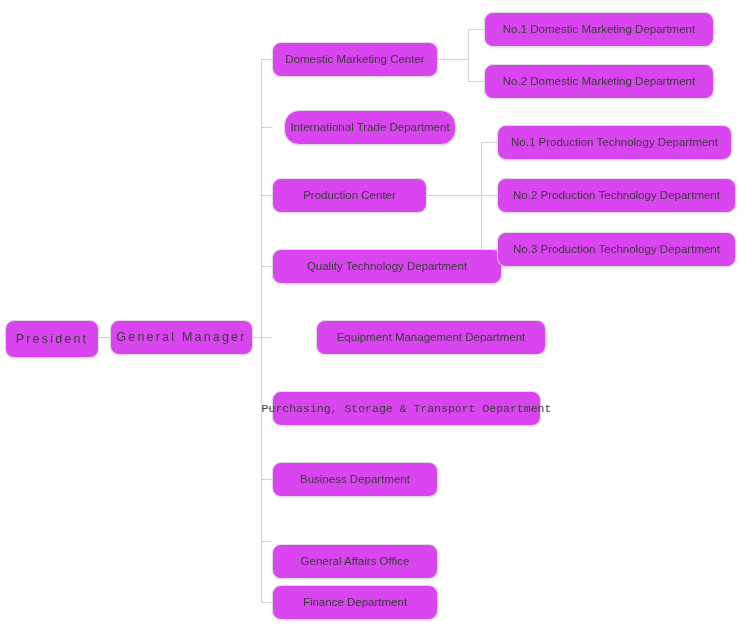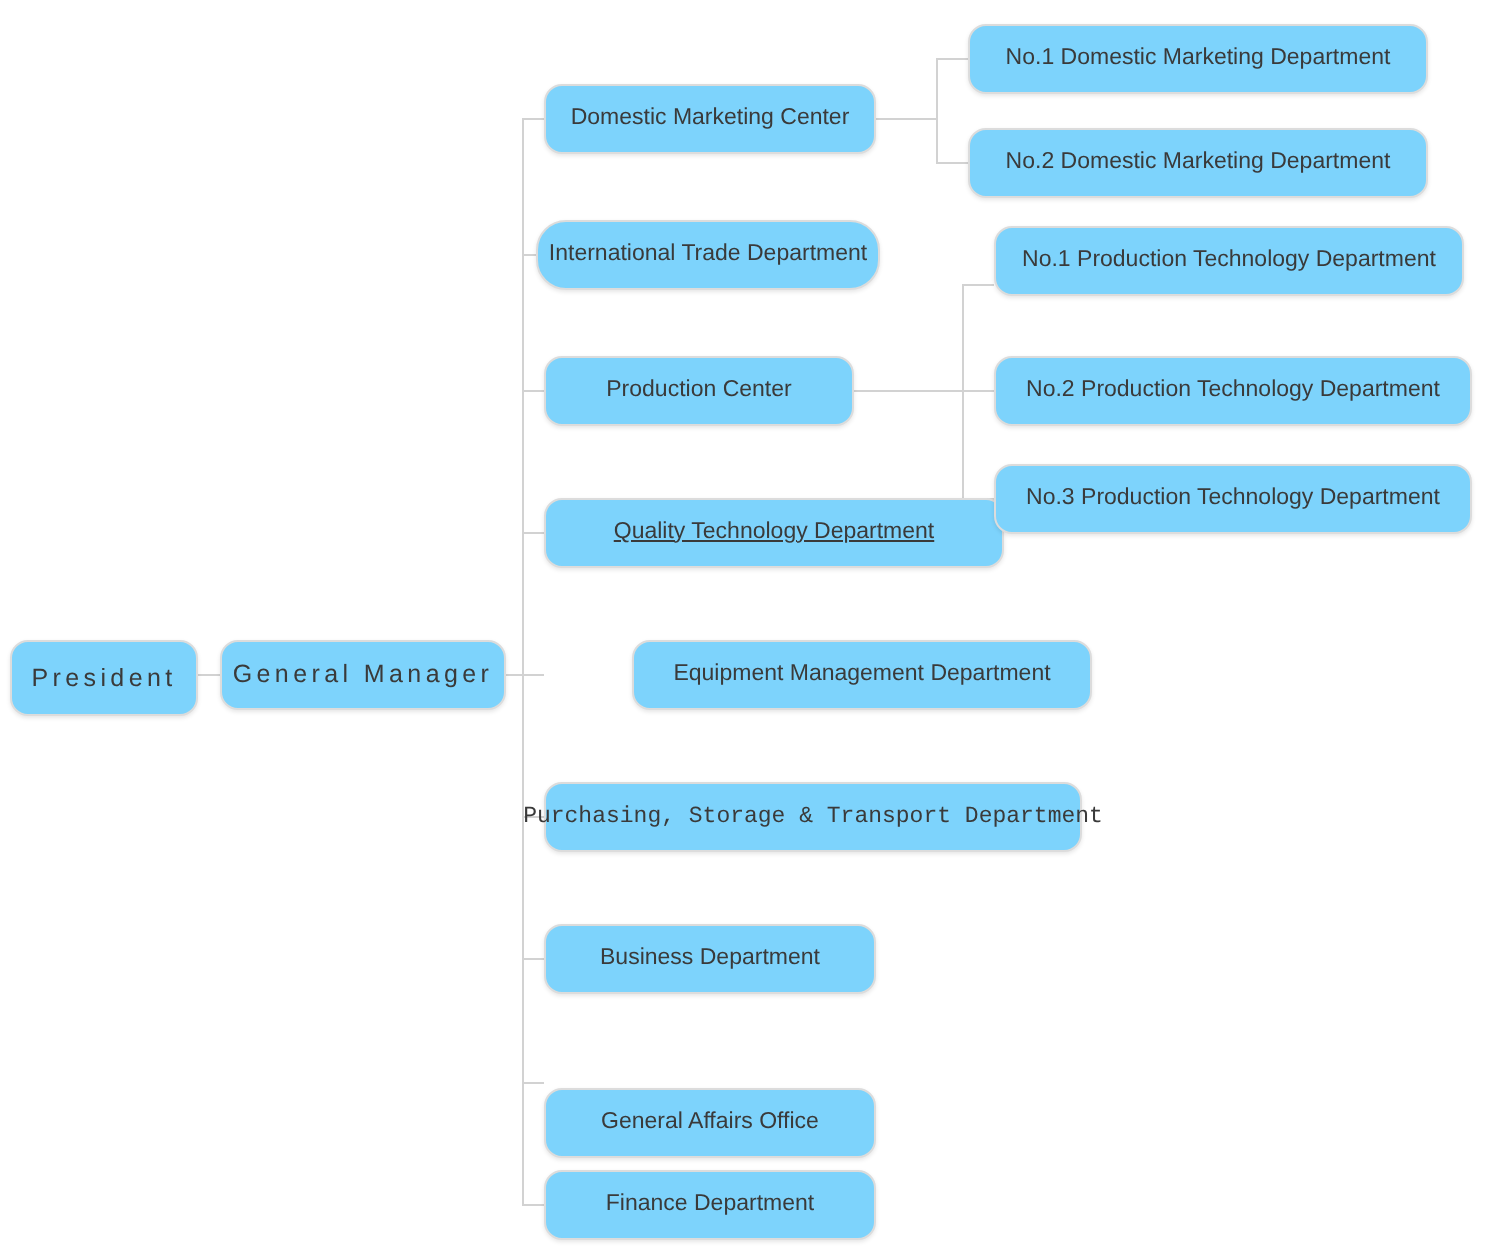--- a/index.html
+++ b/index.html
@@ -24,21 +24,21 @@
     position: absolute;
     background: #d2d2d2;
   }
   .line.h { height: 1px; }
   .line.v { width: 1px; }
 
   
   .node {
     position: absolute;
     box-sizing: border-box;
-    background: #7dd3fc;
+    background: #d946ef;
     border: 1px solid #dcdcdc;
     border-radius: 9px;
     color: #3a3a3a;
     font-size: 12px;
     line-height: 1;
     display: flex;
     align-items: center;
     justify-content: center;
     box-shadow: 0 1px 2px rgba(0,0,0,0.10);
     white-space: nowrap;
@@ -81,39 +81,39 @@
   <div class="line h" style="left:481px; top:142px; width:16px;"></div>
   <div class="line h" style="left:481px; top:195px; width:16px;"></div>
   <div class="line h" style="left:481px; top:249px; width:16px;"></div>
 
   <div class="node root" style="left:5px; top:320px; width:94px; height:38px;">President</div>
 
   <div class="node root" style="left:110px; top:320px; width:143px; height:35px;">General Manager</div>
 
   <div class="node lvl2" style="left:272px; top:42px; width:166px; height:35px;">Domestic Marketing Center</div>
 
-  <div class="node lvl2" style="left:268px; top:110px; width:172px; height:35px;border-radius:15px;">International Trade Department</div>
+  <div class="node lvl2" style="left:284px; top:110px; width:172px; height:35px;border-radius:15px;">International Trade Department</div>
 
   <div class="node lvl2" style="left:272px; top:178px; width:155px; height:35px;">Production Center</div>
 
-  <div class="node lvl2" style="left:272px; top:249px; width:230px; height:35px;text-decoration:underline;">Quality Technology Department</div>
+  <div class="node lvl2" style="left:272px; top:249px; width:230px; height:35px;">Quality Technology Department</div>
 
   <div class="node lvl2" style="left:272px; top:320px; width:230px; height:35px;margin-left:44px;">Equipment Management Department</div>
 
   <div class="node lvl2" style="left:272px; top:391px; width:269px; height:35px;font-family:Liberation Mono, monospace;">Purchasing, Storage &amp; Transport Department</div>
 
   <div class="node lvl2" style="left:272px; top:462px; width:166px; height:35px;">Business Department</div>
 
   <div class="node lvl2" style="left:272px; top:544px; width:166px; height:35px;">General Affairs Office</div>
 
   <div class="node lvl2" style="left:272px; top:585px; width:166px; height:35px;">Finance Department</div>
 
   <div class="node lvl3" style="left:484px; top:12px; width:230px; height:35px;">No.1 Domestic Marketing Department</div>
 
   <div class="node lvl3" style="left:484px; top:64px; width:230px; height:35px;">No.2 Domestic Marketing Department</div>
 
-  <div class="node lvl3" style="left:497px; top:113px; width:235px; height:35px;">No.1 Production Technology Department</div>
+  <div class="node lvl3" style="left:497px; top:125px; width:235px; height:35px;">No.1 Production Technology Department</div>
 
   <div class="node lvl3" style="left:497px; top:178px; width:239px; height:35px;">No.2 Production Technology Department</div>
 
   <div class="node lvl3" style="left:497px; top:232px; width:239px; height:35px;">No.3 Production Technology Department</div>
 
 </div>
 
 </body></html>

